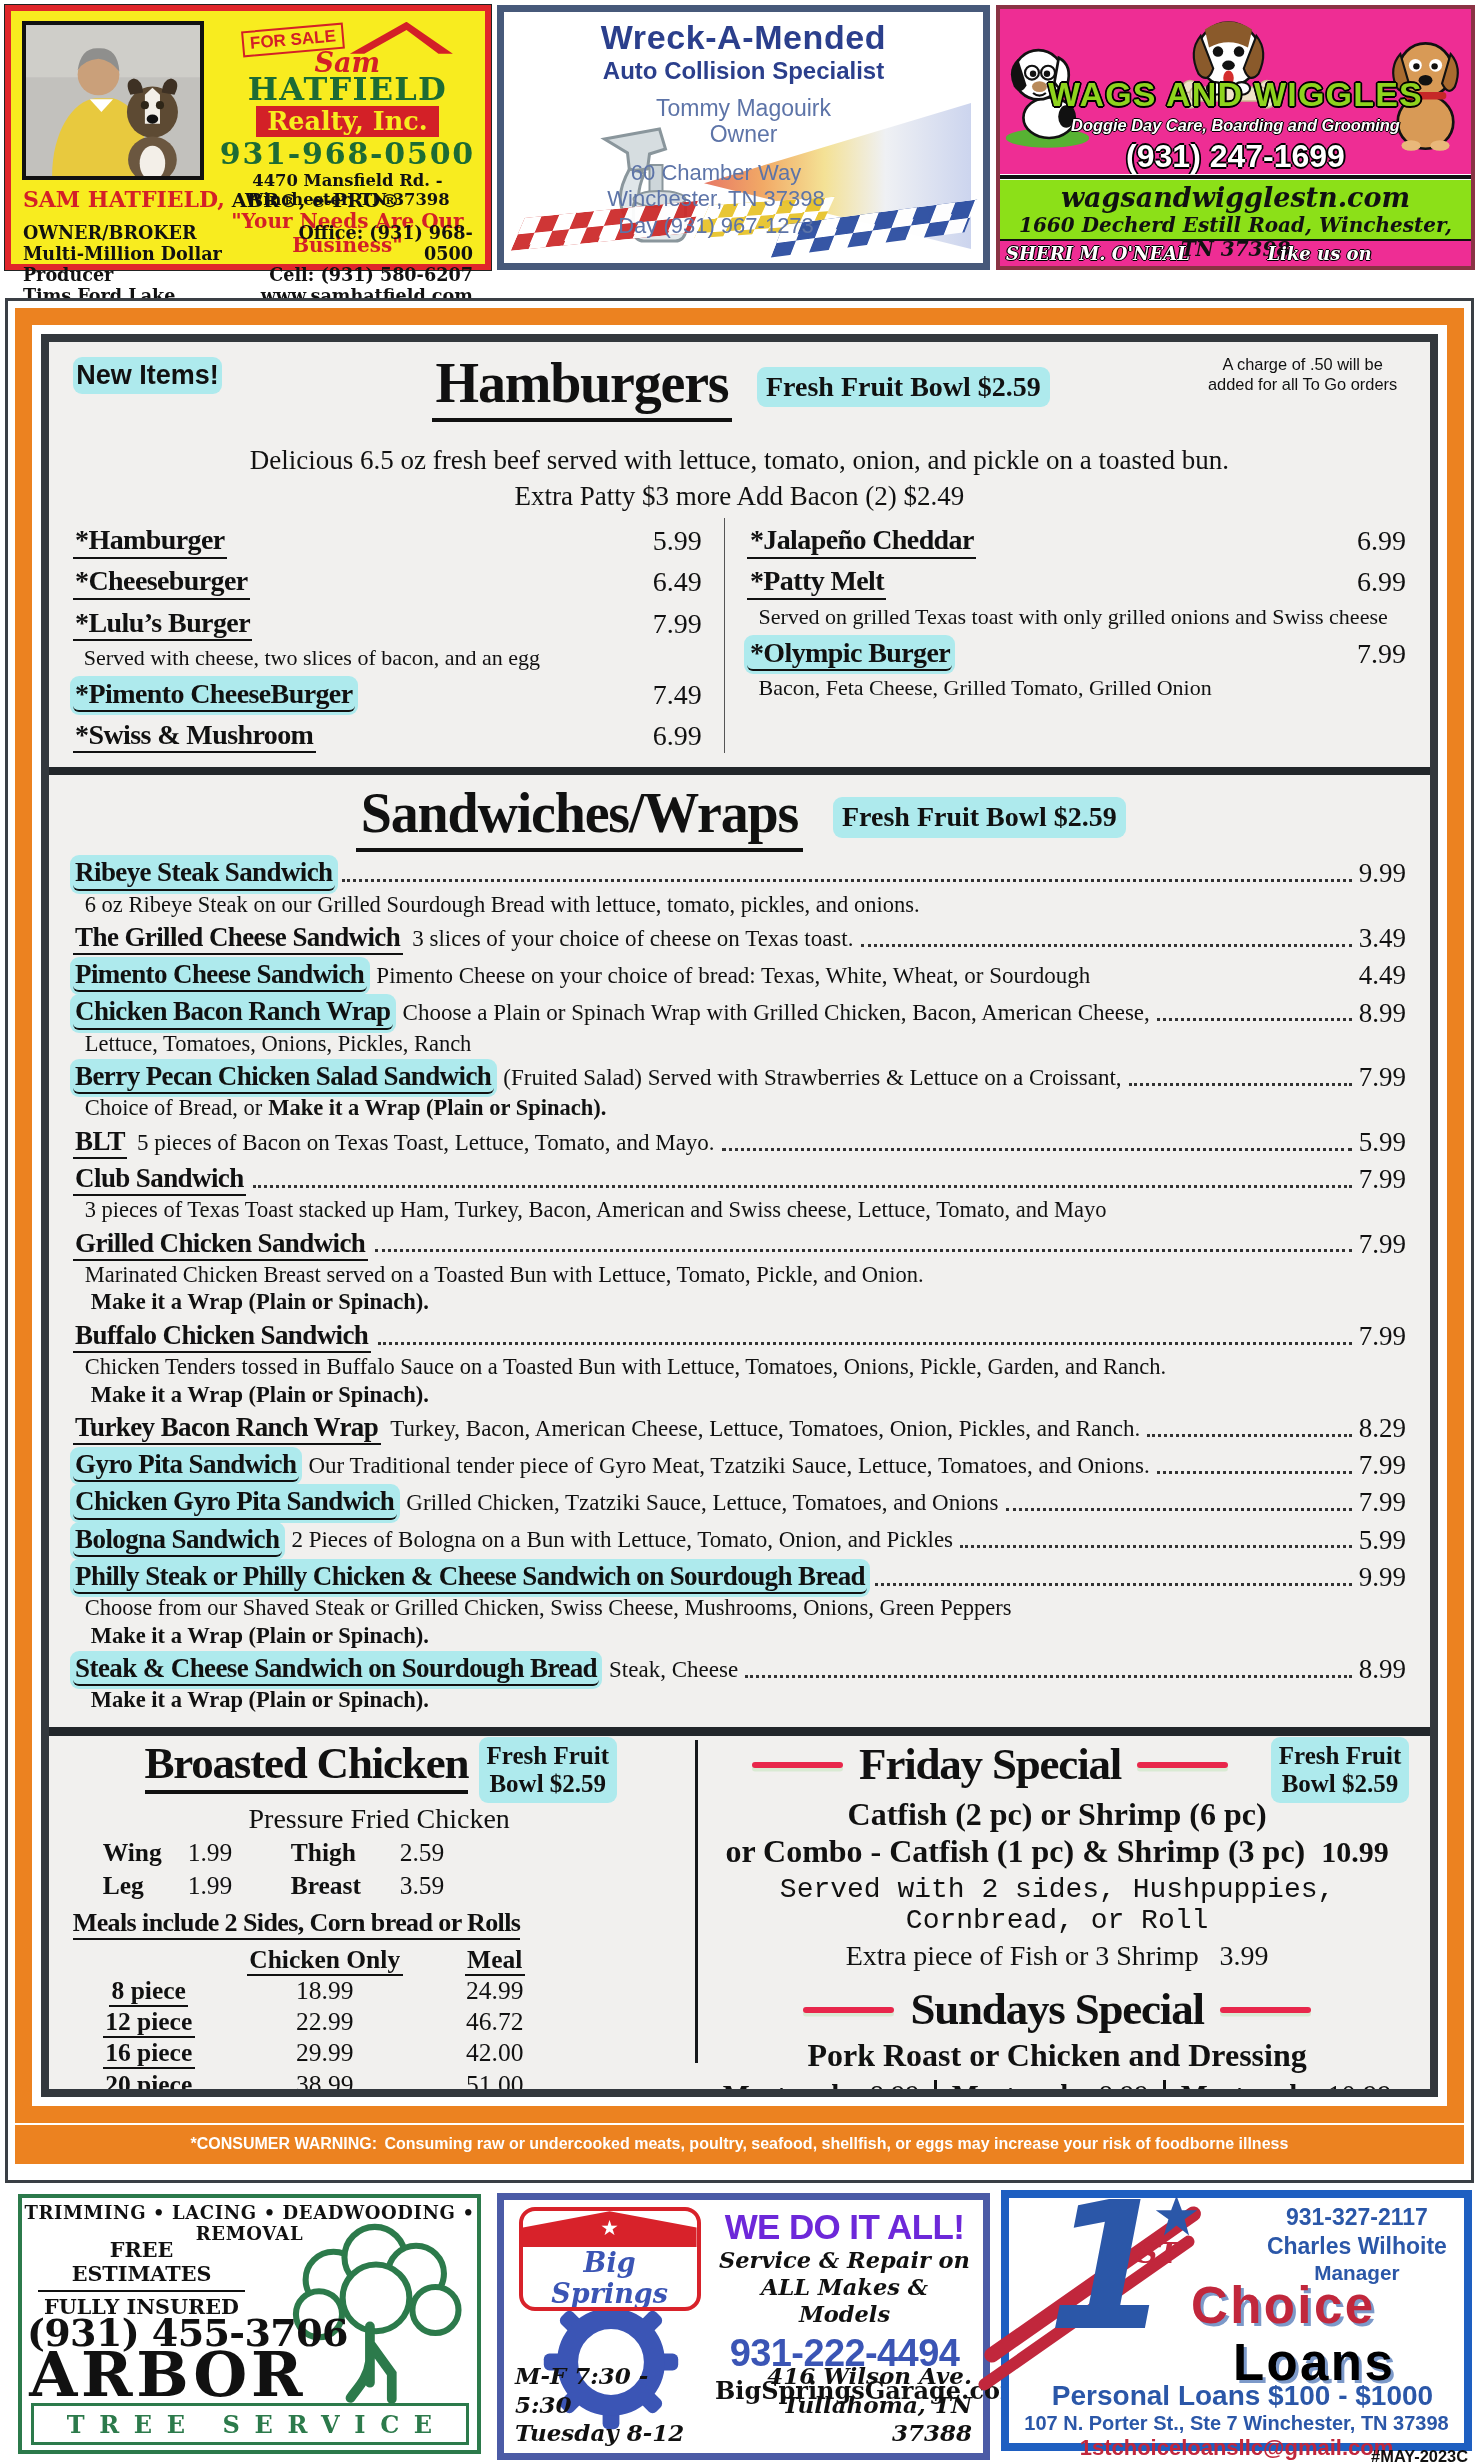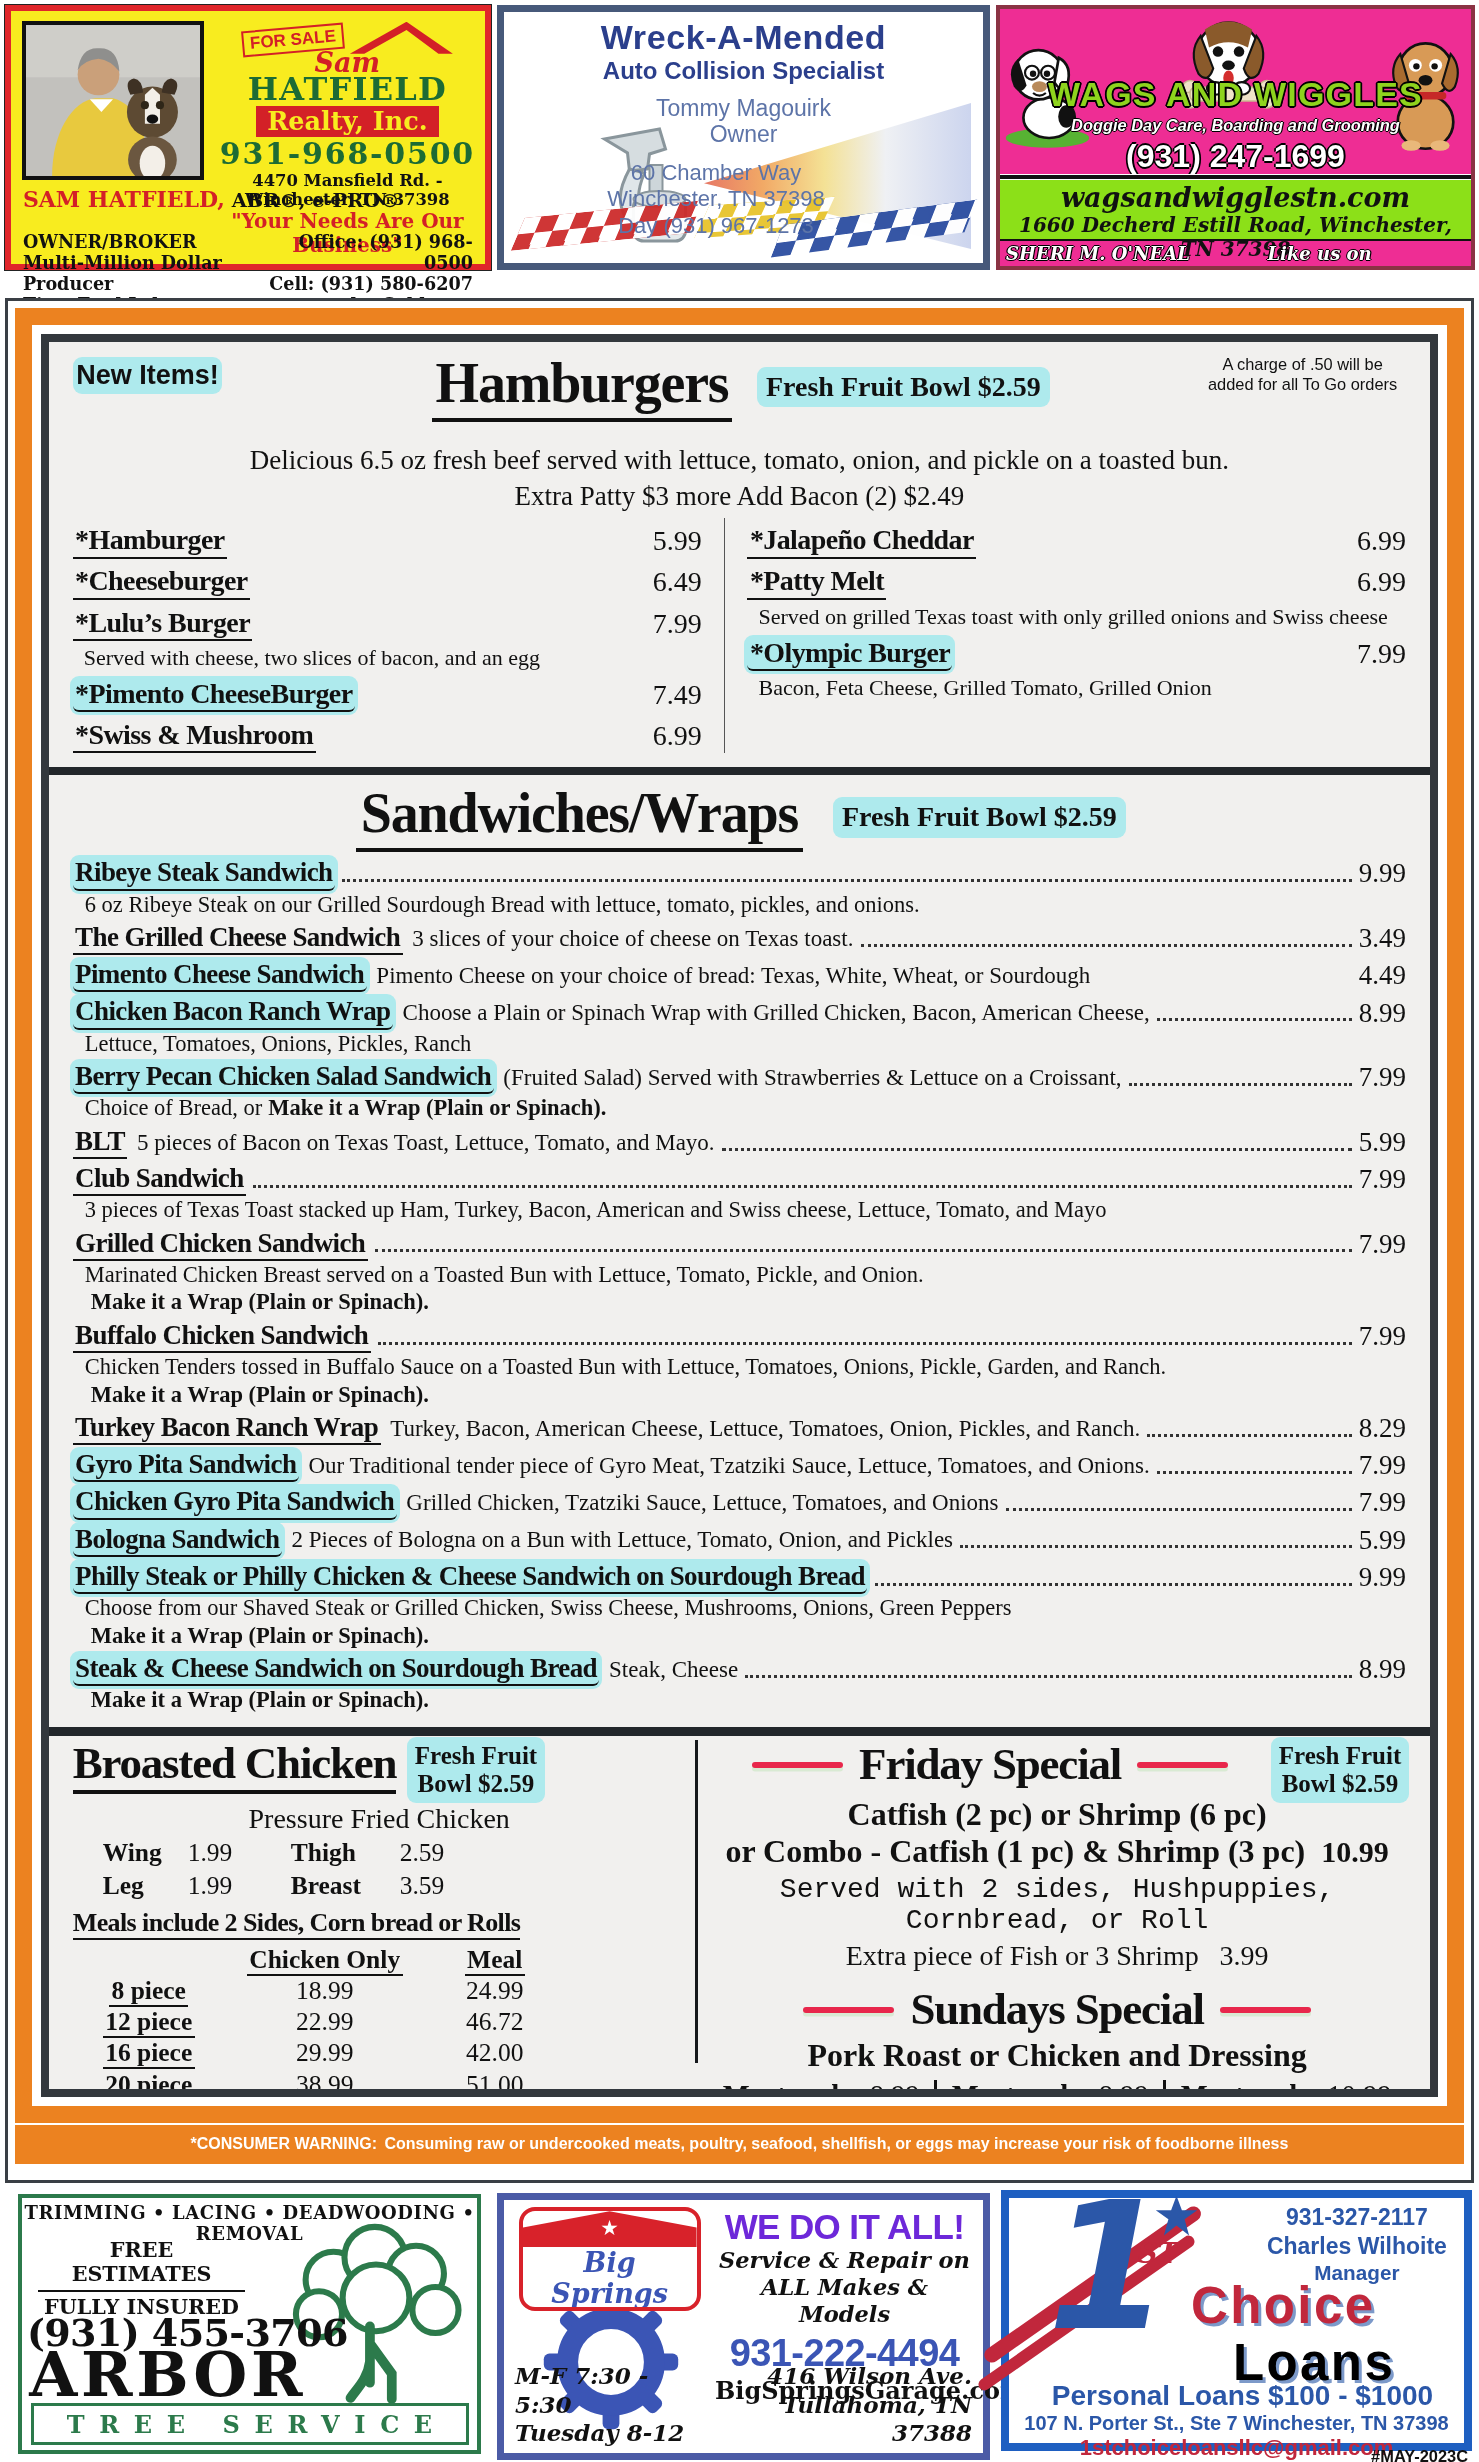--- a/index.html
+++ b/index.html
@@ -17,21 +17,21 @@
   .hf-roof { width:103px; height:32px; background:#d32027; clip-path:polygon(0 100%,55% 0,100% 100%,86% 100%,55% 26%,14% 100%); }
   .hf-sam { font:italic 700 27px "DejaVu Serif",serif; color:#d32027; line-height:0.7; }
   .hf-name { font:800 32px "DejaVu Serif",serif; color:#1d6b34; letter-spacing:1.2px; line-height:1.05; }
   .hf-realty { display:inline-block; background:#d32027; color:#f8ec1f; font:800 25.5px "DejaVu Serif",serif; padding:1.2px 11px; line-height:1.1; }
   .hf-phone { font:800 30px "DejaVu Serif",serif; color:#1d6b34; letter-spacing:1.8px; line-height:1.15; }
   .hf-addr { font:700 16.4px "DejaVu Serif",serif; color:#111; }
   .hf-tag { font:700 20px "DejaVu Serif",serif; color:#d32027; }
   .hf-bottom { position:absolute; left:12px; right:12px; top:175px; }
   .hf-agent { font:800 22px "DejaVu Serif",serif; color:#d32027; }
   .hf-agent .creds { color:#111; font-size:19.4px; }
-  .hf-cols { display:flex; justify-content:space-between; margin-top:19px; }
+  .hf-cols { display:flex; justify-content:space-between; margin-top:10px; }
   .hf-col { font:700 17.6px "DejaVu Serif",serif; line-height:1.2; }
   .hf-col.right { text-align:right; }
 
   #ad-wreck { left:497px; top:4.9px; width:493px; height:265px; background:#fff; border:7.3px solid #47597a; }
   .wr-title { text-align:center; margin-top:6px; font:800 34px "Liberation Sans",sans-serif; color:#2b3f8c; letter-spacing:0.6px; position:relative; z-index:2; }
   .wr-sub { text-align:center; font:700 24px "Liberation Sans",sans-serif; color:#2b3f8c; position:relative; z-index:2; }
   .wr-owner { text-align:center; margin-top:9.7px; font:400 23px "Liberation Sans",sans-serif; color:#5d74a8; position:relative; z-index:2; line-height:1.15; }
   .wr-cone { position:absolute; left:200px; top:91px; width:267px; height:146px; clip-path:polygon(0 55%,100% 0,100% 100%); background:linear-gradient(90deg,#e2604a 0%,#ef9a4b 22%,#f2dc82 45%,#eceef2 68%,#c3cdeb 100%); opacity:.85; z-index:1; }
   .wr-addr { position:absolute; left:36px; right:91px; top:148px; text-align:center; font:400 22px "Liberation Sans",sans-serif; color:#5d74a8; line-height:1.2; z-index:2; }
   .wr-gun { position:absolute; left:85px; top:97px; z-index:1; }
@@ -100,21 +100,21 @@
   .s-price { font-size:27px; padding-bottom:1.2px; }
   .s-sub { font-size:22.5px; margin-left:12px; line-height:1.22; }
   .snote { font-weight:700; }
   span.snote { margin-left:6px; }
 
   .bottom { display:flex; margin-top:4.9px; height:323px; }
   .bc { width:613px; }
   .bdiv2 { width:3px; background:#15181b; margin:0 9.7px; }
   .fc { flex:1; position:relative; }
 
-  .bro-head { display:flex; gap:13.4px; align-items:flex-start; }
+  .bro-head { display:flex; gap:13.4px; align-items:flex-start;justify-content:center; }
   .bro-title { font-weight:700; font-size:45px; line-height:1.05; border-bottom:4.3px solid #111; padding-bottom:2.4px; letter-spacing:-1.2px; }
   .fruit2 { font-weight:700; font-size:25px; text-align:center; line-height:1.15; padding:1.2px 4.9px; }
   .bro-sub { text-align:center; font-size:28px; margin-top:2.4px; }
   .pieces { display:grid; grid-template-columns:85px 103px 109px 91px; font-size:25.5px; margin:3.6px 0 0 30px; row-gap:2.4px; }
   .pieces .pl { font-weight:700; }
   .meals { font-weight:700; font-size:26px; border-bottom:2.4px solid #111; display:inline-block; margin-top:7.3px; letter-spacing:-0.6px; }
   .ct { display:grid; grid-template-columns:152px 200px 140px; margin-top:4.9px; font-size:25.5px; row-gap:1.2px; }
   .ct div { text-align:center; }
   .ct .u { font-weight:700; }
   .ct .u span { border-bottom:2.4px solid #111; padding:0 2.4px; }

